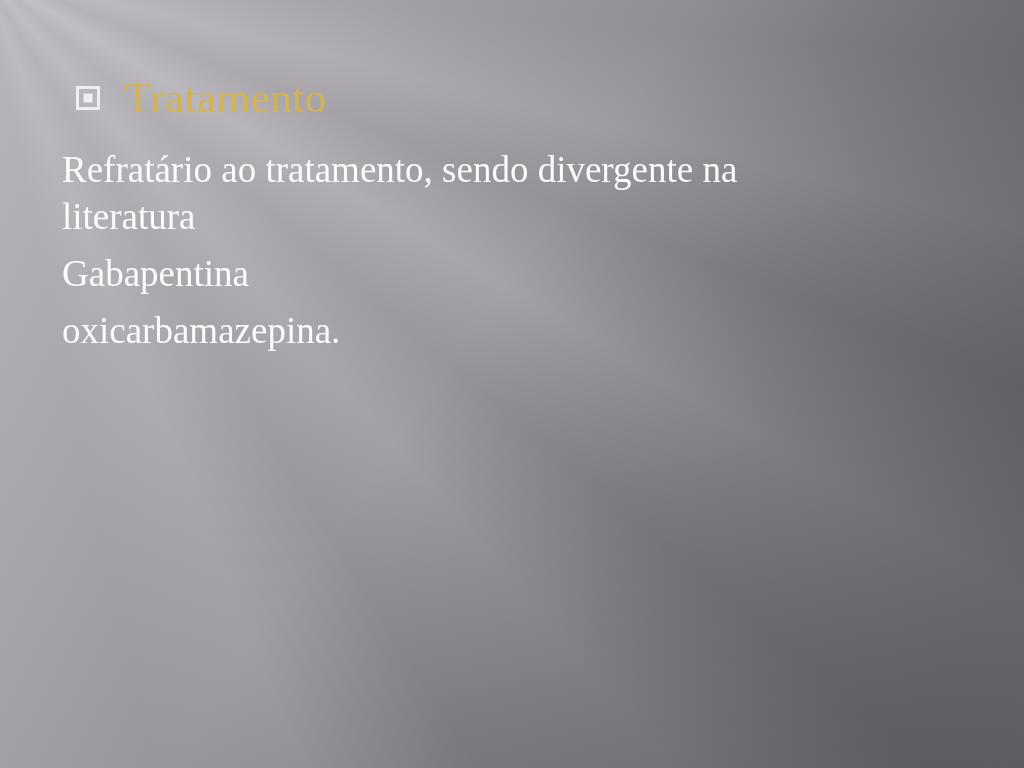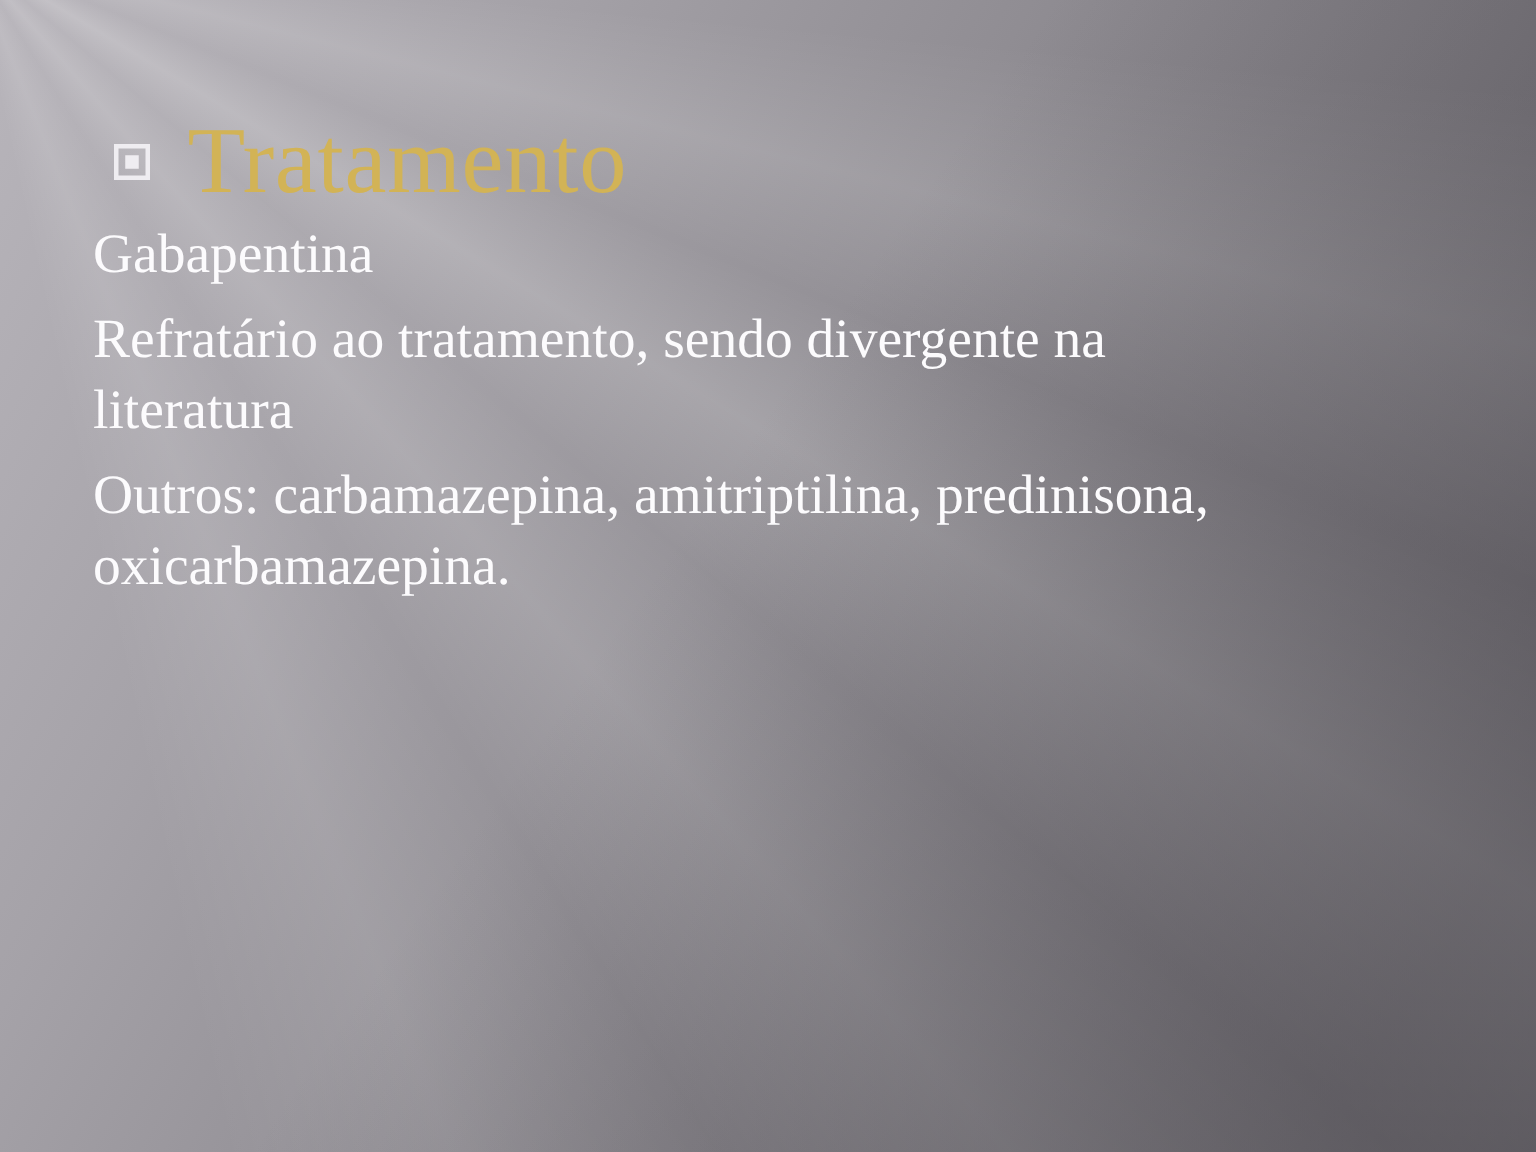--- a/index.html
+++ b/index.html
@@ -50,21 +50,21 @@
     content: "";
     position: absolute;
     left: 50%;
     top: 50%;
     width: 9px;
     height: 9px;
     transform: translate(-50%, -50%);
     background: #efedf1;
   }
   .slide-title {
-    font-size: 63px;
+    font-size: 43px;
     line-height: 1;
     color: #d2b356;
     letter-spacing: 0.5px;
     white-space: nowrap;
   }
   .body-block {
     position: absolute;
     left: 62px;
     top: 146px;
     width: 910px;
@@ -85,27 +85,26 @@
 <div class="slide">
 
   <div class="title-row">
     <span class="bullet-square"></span>
     <span class="slide-title">Tratamento</span>
   </div>
 
   <div class="body-block">
 
     <div class="para">
-      <div class="line">Gabapentina</div>
-    </div>
-
-    <div class="para">
       <div class="line">Refratário ao tratamento, sendo divergente na</div>
       <div class="line">literatura</div>
     </div>
 
     <div class="para">
-      <div class="line">Outros: carbamazepina, amitriptilina, predinisona,</div>
+      <div class="line">Gabapentina</div>
+    </div>
+
+    <div class="para">
       <div class="line">oxicarbamazepina.</div>
     </div>
 
   </div>
 </div>
 
 </body></html>

